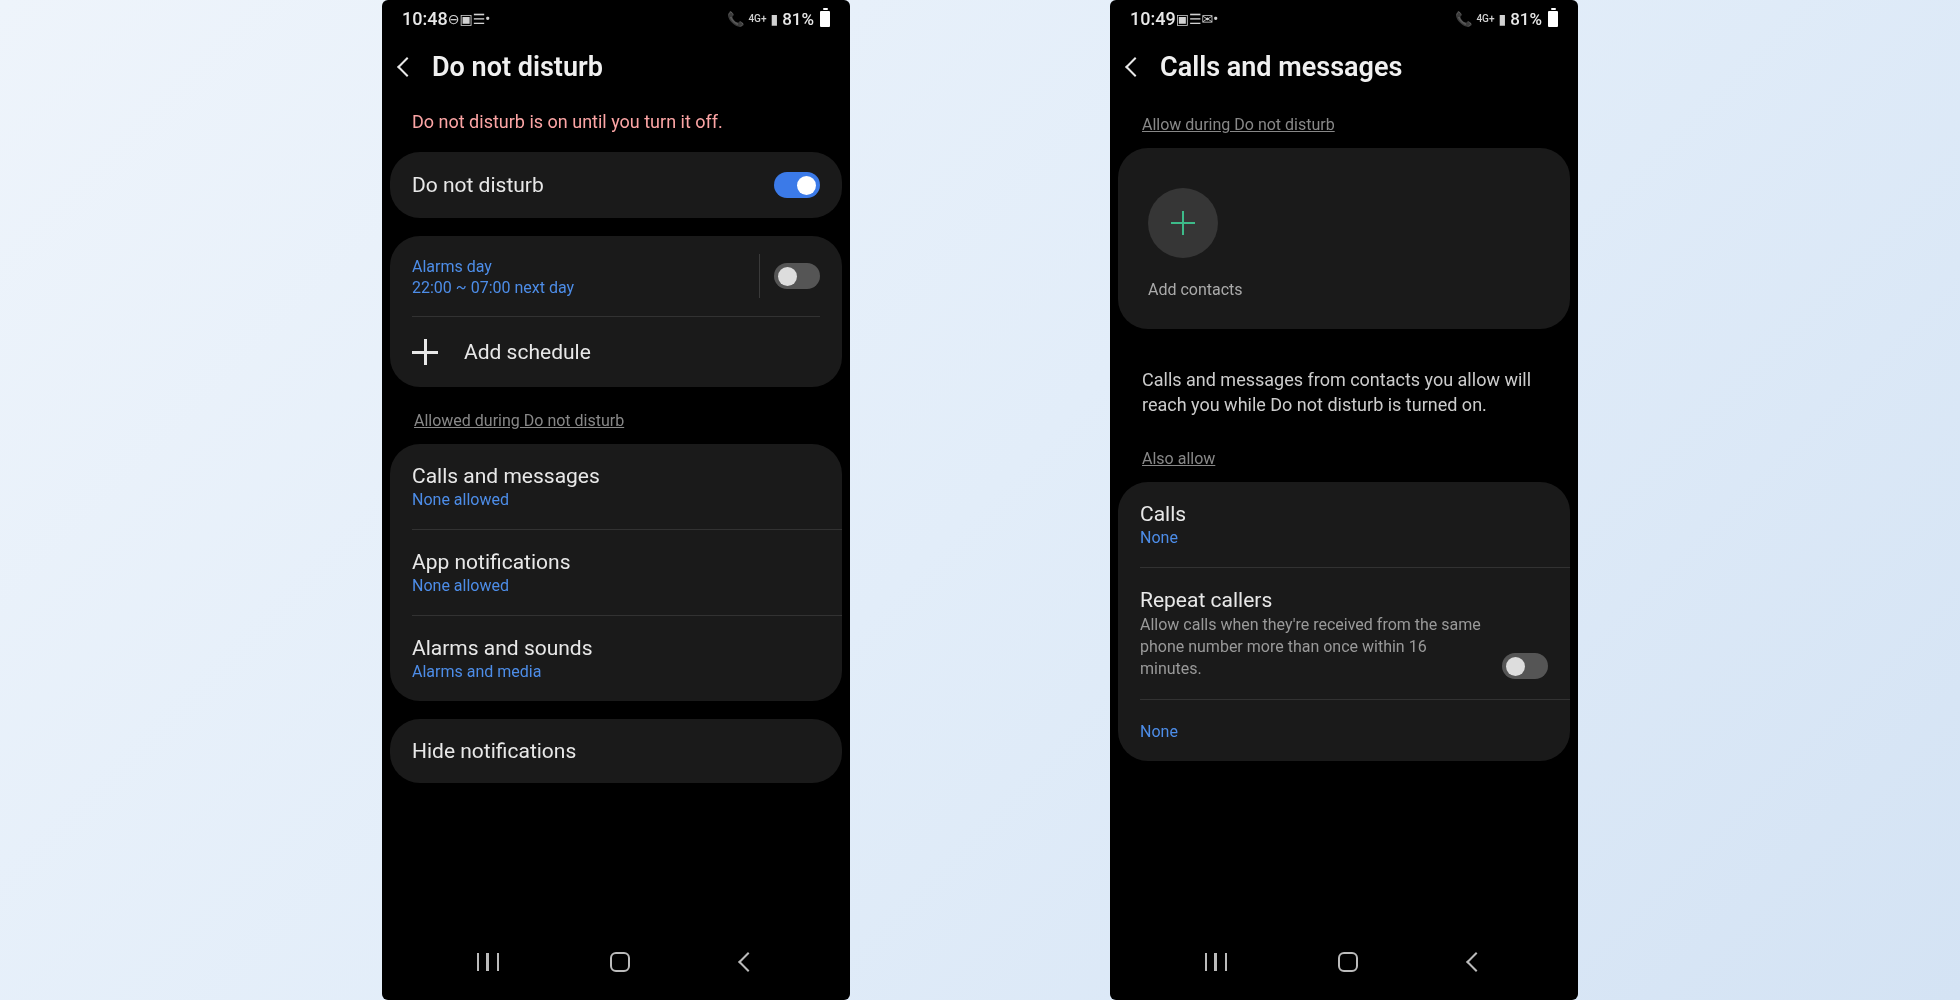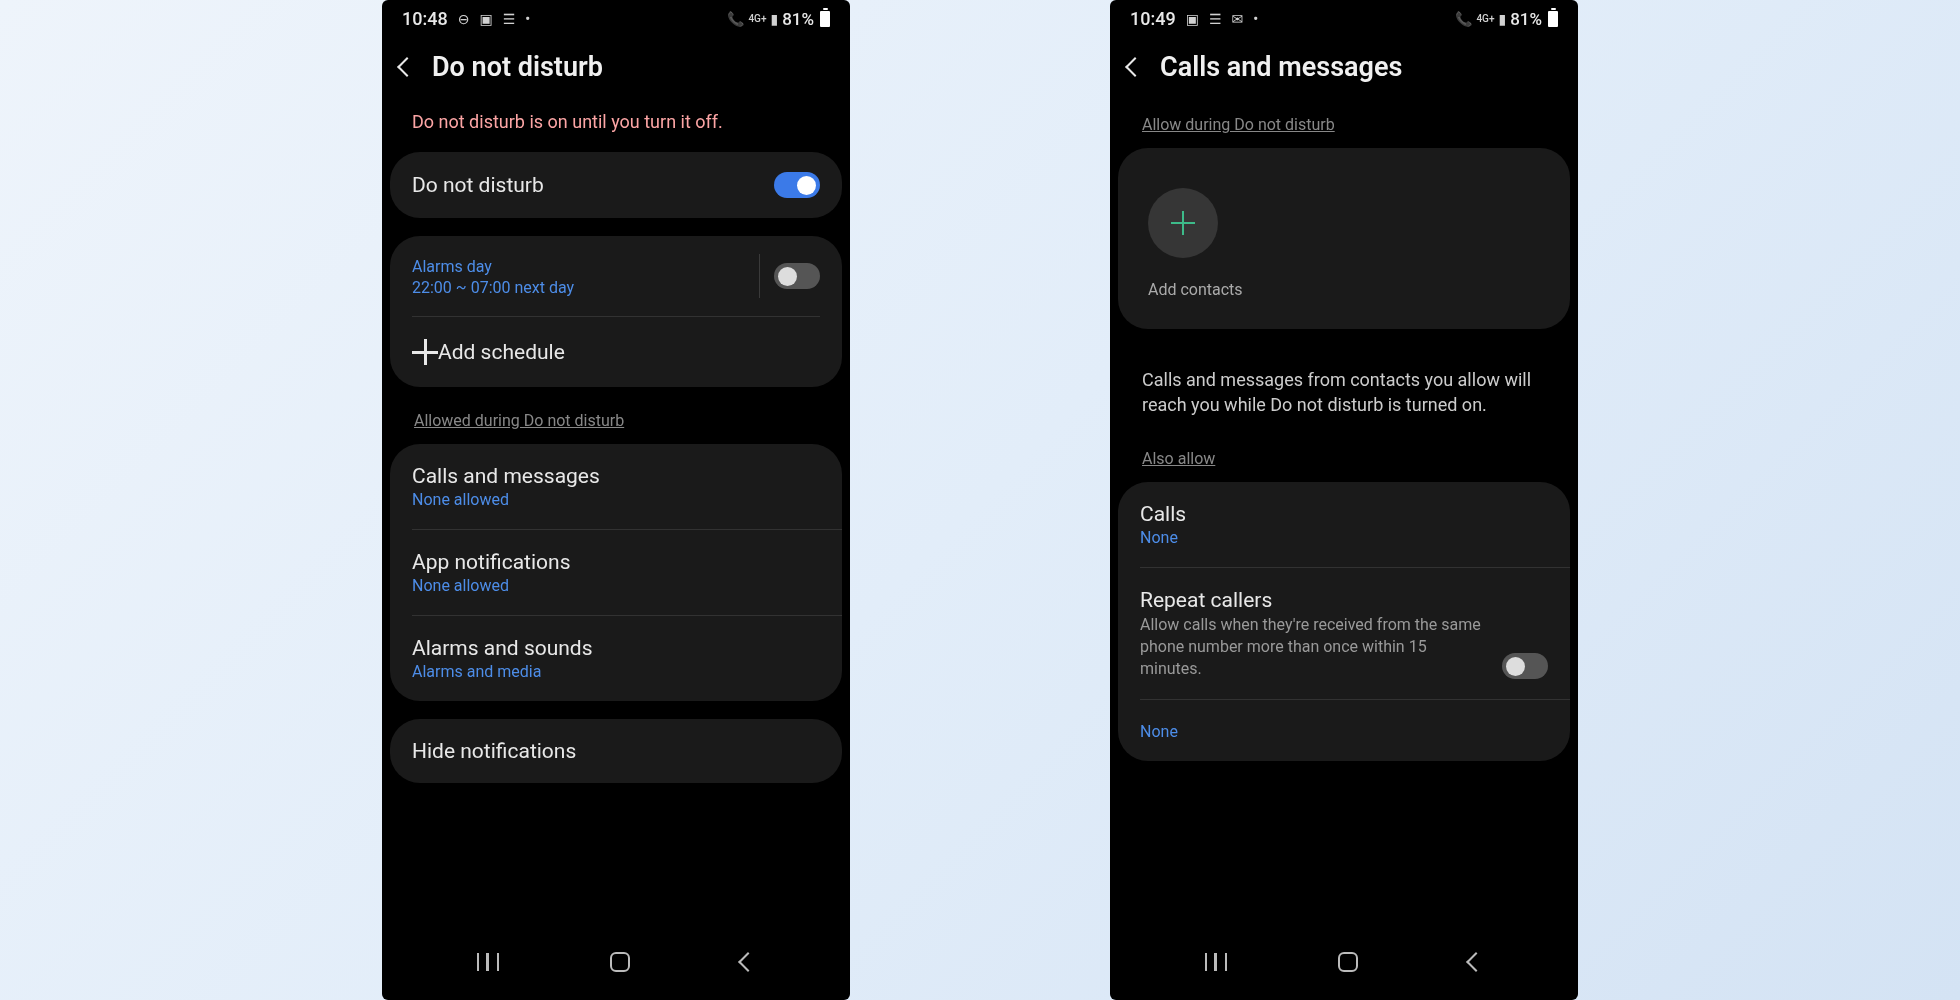--- a/index.html
+++ b/index.html
@@ -28,21 +28,21 @@
 
 .status-bar {
   display: flex;
   justify-content: space-between;
   align-items: center;
   padding: 8px 20px 4px 20px;
   font-size: 18px;
   font-weight: 500;
 }
 
-.status-left { display: flex; align-items: center; gap: 10px; }
+.status-left { display: flex; align-items: center; gap: 0; }
 .status-right { display: flex; align-items: center; gap: 4px; font-size: 17px; }
 .status-icon { font-size: 14px; opacity: 0.9; }
 
 .header-row {
   display: flex;
   align-items: center;
   padding: 18px 20px 18px 18px;
   gap: 18px;
 }
 
@@ -162,20 +162,21 @@
   position: absolute;
   background: #e8e8e8;
 }
 .plus-icon::before { width: 26px; height: 2.5px; top: 12px; left: 0; }
 .plus-icon::after { width: 2.5px; height: 26px; left: 12px; top: 0; }
 
 .add-schedule-row {
   display: flex;
   align-items: center;
   padding: 22px 22px;
+  gap: 26px;
 }
 
 .sleep-row {
   display: flex;
   align-items: center;
   padding: 18px 22px;
   gap: 14px;
 }
 
 .sleep-text { flex: 1; }
@@ -422,21 +423,21 @@
       <div class="card-row">
         <div class="card-row-inner">
           <div class="row-title">Calls</div>
           <div class="row-sub">None</div>
         </div>
       </div>
       <div class="divider-short"></div>
       <div class="card-row" style="align-items:flex-end;">
         <div class="card-row-inner" style="padding-right:18px;">
           <div class="row-title">Repeat callers</div>
-          <div class="row-sub-gray">Allow calls when they're received from the same phone number more than once within 15 minutes.</div>
+          <div class="row-sub-gray">Allow calls when they're received from the same phone number more than once within 16 minutes.</div>
         </div>
         <div class="toggle off" style="margin-top:6px;">
             <div class="toggle-knob"></div>
           </div>
       </div>
       <div class="divider-short"></div>
       <div class="card-row">
         <div class="card-row-inner">
           <div class="row-sub">None</div>
         </div>

